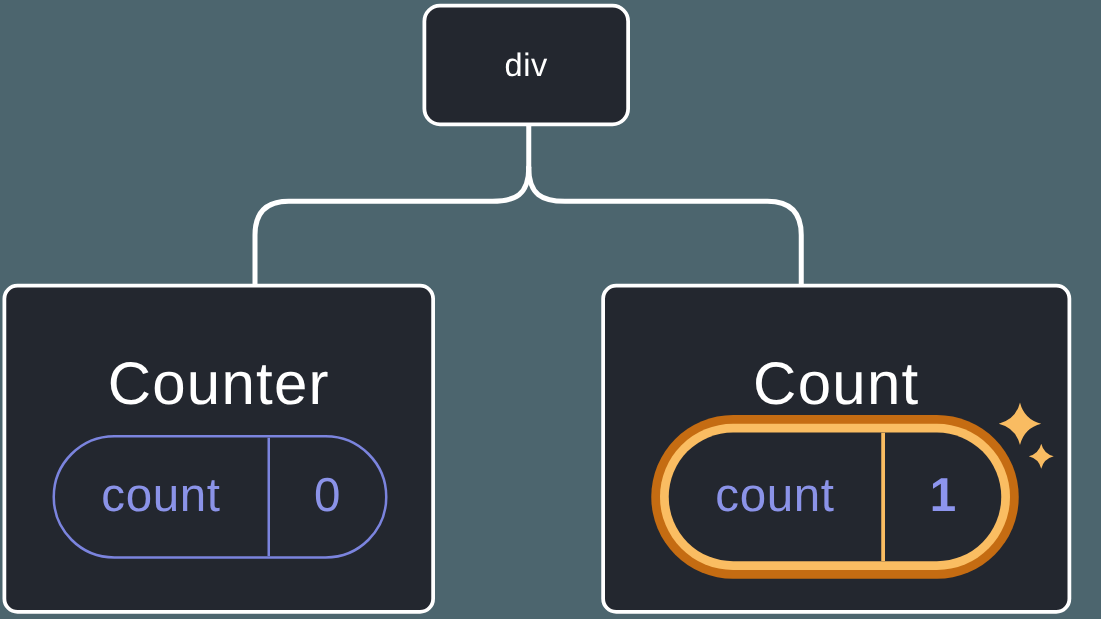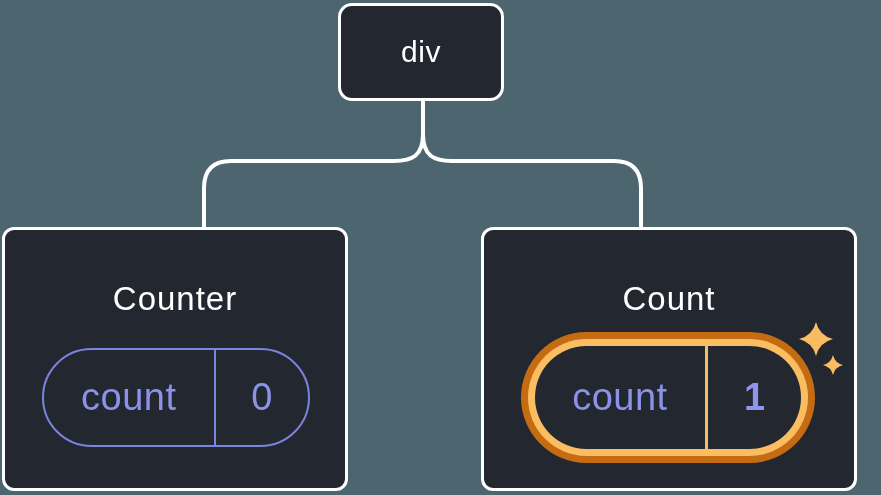--- a/index.html
+++ b/index.html
@@ -25,36 +25,36 @@
   }
   .connectors{position:absolute;left:0;top:0;width:881px;height:495px;}
   .connectors path{stroke:var(--connector-white);stroke-width:4;fill:none;stroke-linecap:round;stroke-linejoin:round;}
 
   .node-root{
     position:absolute;left:338px;top:3px;width:166px;height:98px;
     background:var(--node-fill);
     border:3.5px solid var(--connector-white);
     border-radius:14px;
     display:flex;align-items:center;justify-content:center;
-    color:var(--text-white);font-size:30px;letter-spacing:0.5px;
+    color:var(--text-white);font-size:26px;letter-spacing:0.5px;
   }
 
   .card{
     position:absolute;top:227px;height:264px;
     background:var(--node-fill);
     border:3px solid var(--connector-white);
     border-radius:12px;
   }
   .card-left{left:2px;width:346px;}
   .card-right{left:481px;width:376px;}
 
   .card-title{
     position:absolute;top:50px;left:0;width:100%;
     text-align:center;
-    color:var(--text-white);font-size:33px;font-weight:500;letter-spacing:1px;
+    color:var(--text-white);font-size:48px;font-weight:500;letter-spacing:1px;
   }
 
   .pill{
     position:absolute;left:37px;top:118px;width:268px;height:99px;
     border:2.5px solid var(--purple-border);
     border-radius:60px;
     display:flex;align-items:stretch;
     overflow:hidden;
   }
   .pill-key{

